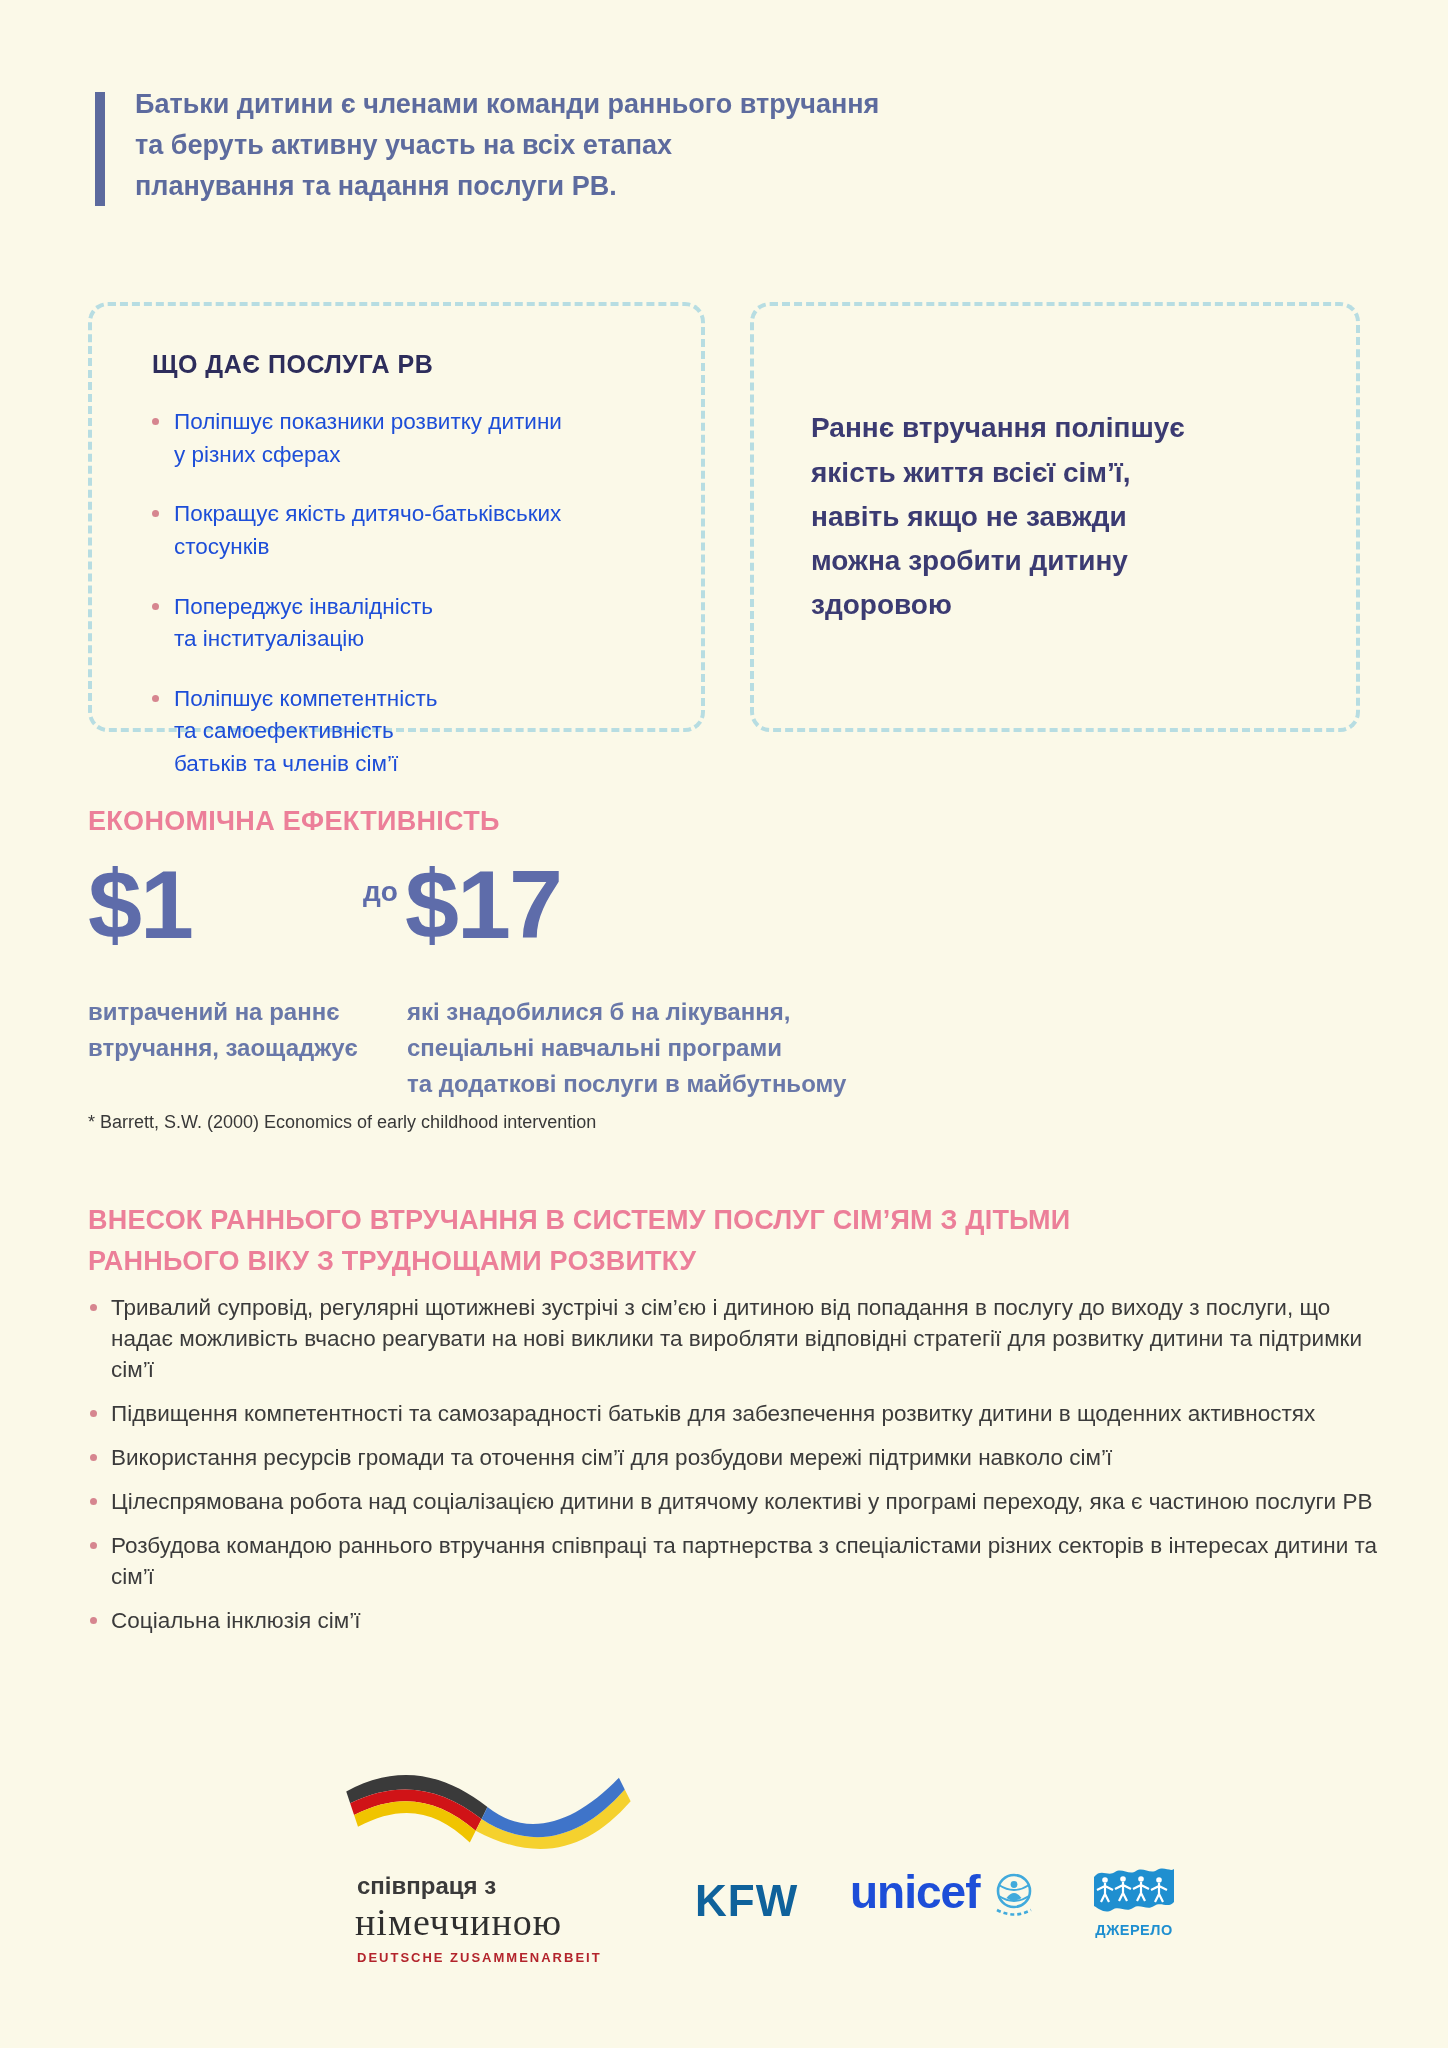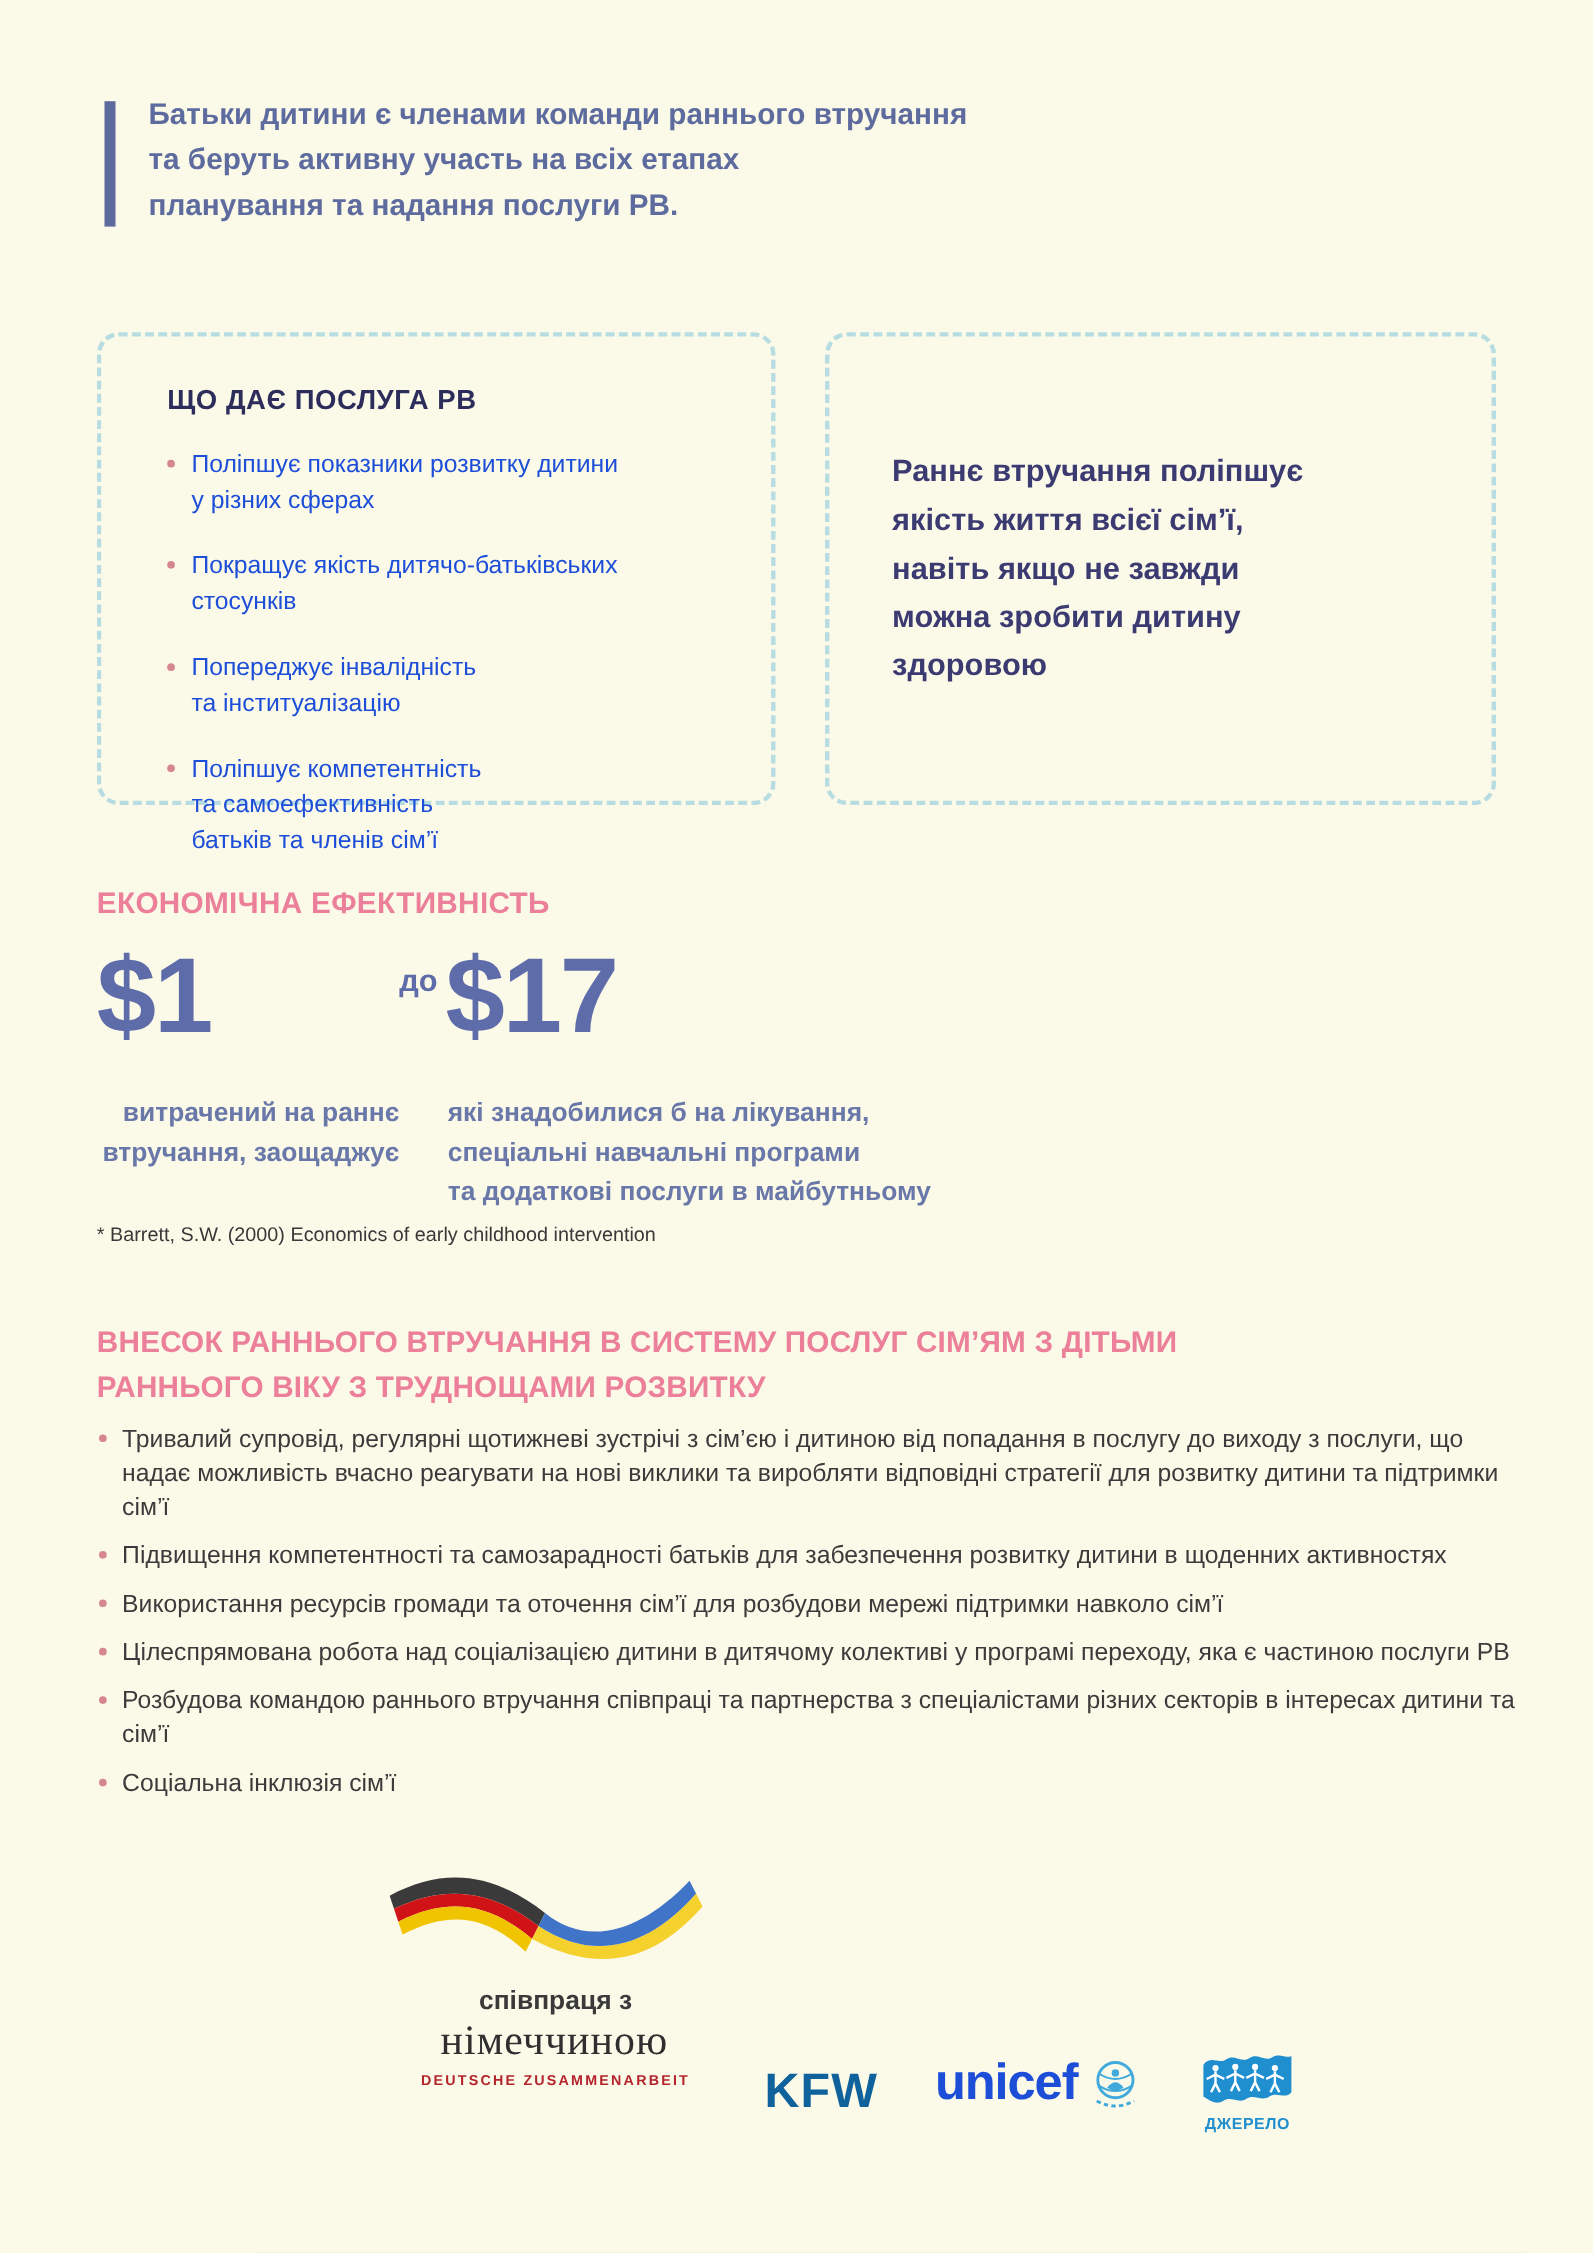--- a/index.html
+++ b/index.html
@@ -27,33 +27,33 @@
   .box-right-text{font-size:28px;font-weight:bold;color:#3b3b72;line-height:1.58;}
 
   
   .econ-title{position:absolute;left:88px;top:806px;font-size:27px;font-weight:bold;color:#ec7f99;letter-spacing:.3px;}
   .money-row{position:absolute;left:88px;top:856px;display:flex;align-items:flex-start;}
   .money-cell-a{width:275px;flex:none;}
   .amount{font-size:97px;font-weight:bold;color:#5e6caa;line-height:1.02;letter-spacing:-2px;}
   .connector{width:42px;flex:none;font-size:28px;font-weight:bold;color:#5e6caa;margin-top:20px;}
   .captions-row{position:absolute;left:88px;top:994px;display:flex;}
   .caption{font-size:24px;font-weight:bold;color:#6978a9;line-height:1.5;}
-  .caption-a{width:275px;flex:none;text-align:right;}
+  .caption-a{width:275px;flex:none;}
   .caption-b{margin-left:44px;}
   .footnote{position:absolute;left:88px;top:1112px;font-size:18px;color:#383838;}
 
   
   .contrib-title{position:absolute;left:88px;top:1200px;font-size:27px;font-weight:bold;color:#ec7f99;line-height:1.52;letter-spacing:.2px;}
   .contrib-list{position:absolute;left:88px;top:1292px;width:1292px;}
   .contrib-item{display:flex;margin-bottom:13px;}
   .li-dot{margin:12px 14px 0 2px;}
   .contrib-text{font-size:22.5px;color:#3b3b3b;line-height:1.38;}
 
   
-  .logo-german{position:absolute;left:333px;top:1694px;width:320px;text-align:center;}
+  .logo-german{position:absolute;left:333px;top:1762px;width:320px;}
   .lg-line1{font-size:24px;font-weight:bold;color:#3a3a3a;margin:4px 0 0 24px;}
   .lg-line2{font-family:"Liberation Serif",serif;font-size:38px;color:#2f2f2f;margin:0 0 0 22px;letter-spacing:1px;}
   .lg-line3{font-size:13px;font-weight:bold;color:#b3242c;letter-spacing:2px;margin:6px 0 0 24px;}
   .logo-kfw{position:absolute;left:695px;top:1876px;font-size:44px;font-weight:bold;color:#0f629b;letter-spacing:1px;}
   .logo-unicef{position:absolute;left:850px;top:1868px;display:flex;align-items:center;gap:8px;}
   .unicef-word{font-size:46px;font-weight:600;color:#1d4ed8;letter-spacing:-1px;margin-top:-6px;}
   .logo-dzherelo{position:absolute;left:1092px;top:1864px;width:84px;text-align:center;}
   .dzherelo-word{font-size:14.5px;font-weight:bold;color:#1f8fd0;letter-spacing:.5px;margin-top:2px;}
 </style>
 </head>

